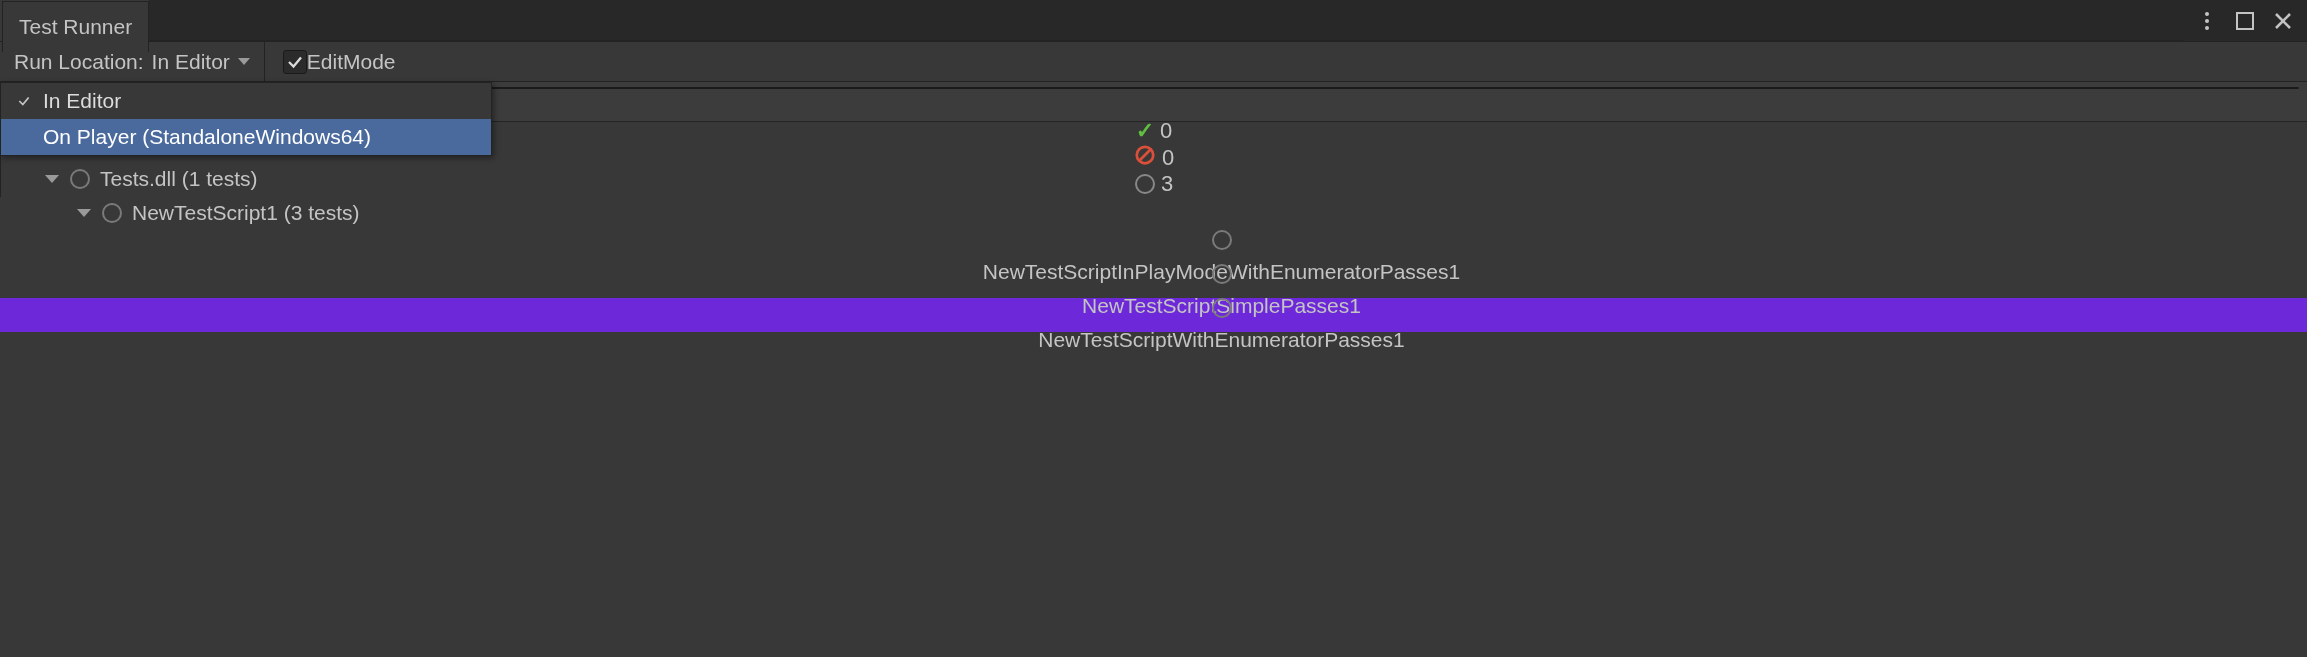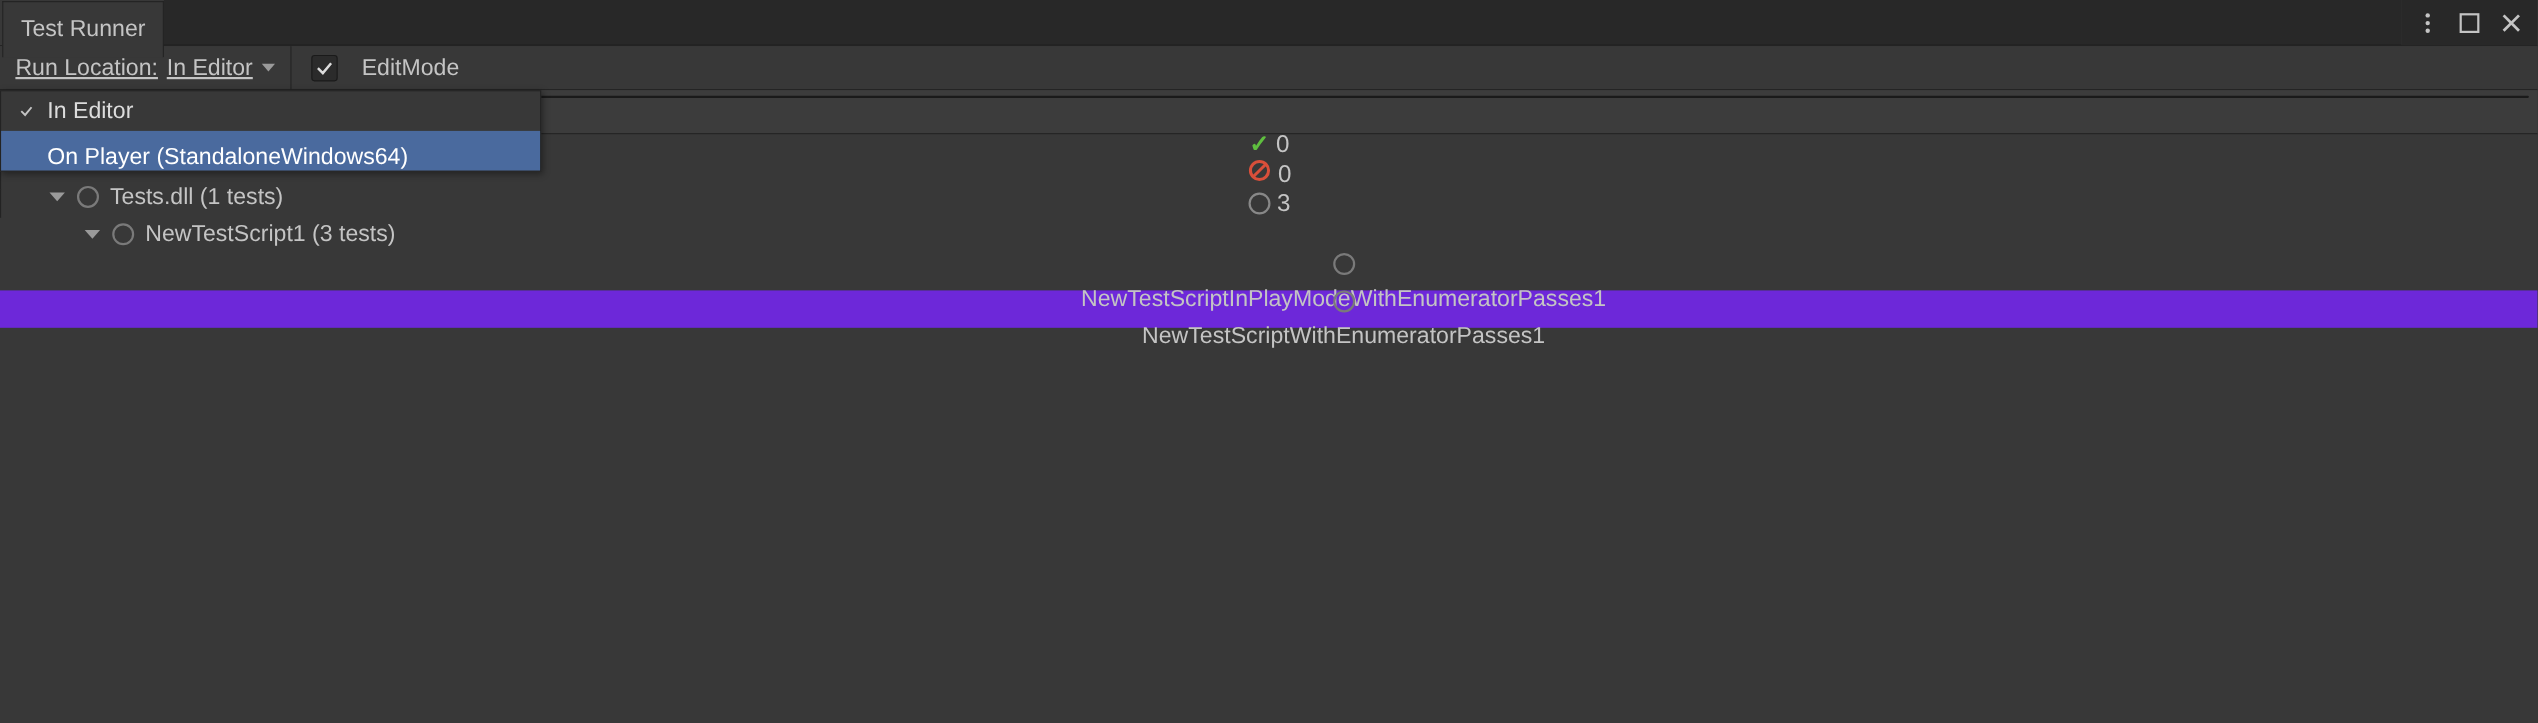--- a/index.html
+++ b/index.html
@@ -7,36 +7,36 @@
   
   
   .title-bar { height: 42px; background: #383838; display: flex; align-items: stretch; border-bottom: 1px solid #232323; }
   .tab { background: #383838; padding: 25px 16px; display: flex; align-items: center; border-right: 1px solid #232323; border-top: 1px solid #232323; border-left: 1px solid #232323; margin-left: 2px; margin-top: 1px; color: #c4c4c4; }
   .title-spacer { flex: 1; background: #282828; border-bottom: 1px solid #232323; }
   .window-controls { display: flex; align-items: center; gap: 14px; padding: 0 12px; background: #282828; }
   .win-icon { width: 24px; height: 24px; display: flex; align-items: center; justify-content: center; color: #c4c4c4; cursor: pointer; }
   
   
   .toolbar { height: 40px; background: #383838; display: flex; align-items: center; border-bottom: 1px solid #232323; }
-  .dropdown-btn { height: 100%; padding: 0 14px; display: flex; align-items: center; gap: 8px; border-right: 1px solid #232323; cursor: pointer; text-decoration: underline; }
-  .checkbox-group { display: flex; align-items: center; gap: 22px; padding: 0 18px; height: 100%; }
+  .dropdown-btn { height: 100%; padding: 0 14px; display: flex; align-items: center; gap: 8px; border-right: 1px solid #232323; cursor: pointer; }
+  .checkbox-group { display: flex; align-items: center; gap: 0; padding: 0 18px; height: 100%; }
   .checkbox { width: 24px; height: 24px; background: #2b2b2b; border: 1px solid #1a1a1a; border-radius: 3px; display: flex; align-items: center; justify-content: center; cursor: pointer; }
   .checkbox svg { width: 18px; height: 18px; }
   
   
   .filter-bar { height: 40px; display: flex; align-items: stretch; background: #3c3c3c; border-bottom: 1px solid #232323; position: relative; flex-direction: column; }
   .search-field { flex: 1; margin: 5px 8px 5px 20px; background: #2a2a2a; border: 1px solid #1a1a1a; border-radius: 15px; height: 30px; }
   .category-btn { display: flex; align-items: center; gap: 8px; padding: 0 16px; border-left: 1px solid #232323; cursor: pointer; }
   .count-btn { display: flex; align-items: center; gap: 6px; padding: 0 14px; border-left: 1px solid #232323; cursor: pointer; min-width: 64px; justify-content: center; }
   .count-btn .num { font-size: 22px; }
   
   
   .dropdown-menu { position: absolute; top: 82px; left: 0; width: 492px; background: #383838; border: 1px solid #232323; box-shadow: 2px 2px 6px rgba(0,0,0,0.4); z-index: 100; }
   .dropdown-item { height: 36px; display: flex; align-items: center; padding: 0 14px; gap: 10px; cursor: pointer; color: #dcdcdc; }
-  .dropdown-item.selected { background: #4a6a9e; color: #fff; align-items: flex-end; }
+  .dropdown-item.selected { background: #4a6a9e; color: #fff; }
   .dropdown-check { width: 18px; display: flex; justify-content: center; }
   
   
   .tree { padding-top: 40px; }
   .tree-row { height: 34px; display: flex; align-items: center; gap: 10px; padding-left: 16px; color: #c4c4c4; cursor: default; }
   .tree-row.highlighted { background: #6d28d9; }
   .tree-indent-1 { padding-left: 44px; }
   .tree-indent-2 { padding-left: 76px; }
   .tree-indent-3 { padding-left: 136px; flex-direction: column; }
   .foldout { width: 16px; display: flex; justify-content: center; cursor: pointer; }
@@ -151,17 +151,21 @@
     <span class="foldout">
         <span class="triangle-down"></span>
       </span>
     <span class="status-circle"></span>
     <span>NewTestScript1 (3 tests)</span>
   </div>
   <div class="tree-row tree-indent-3">
     <span class="status-circle"></span>
     <span>NewTestScriptInPlayModeWithEnumeratorPasses1</span>
   </div>
+  <div class="tree-row tree-indent-3">
+    <span class="status-circle"></span>
+    <span>NewTestScriptSimplePasses1</span>
+  </div>
   <div class="tree-row tree-indent-3 highlighted">
     <span class="status-circle"></span>
     <span>NewTestScriptWithEnumeratorPasses1</span>
   </div>
 </div>
 
 </body></html>

